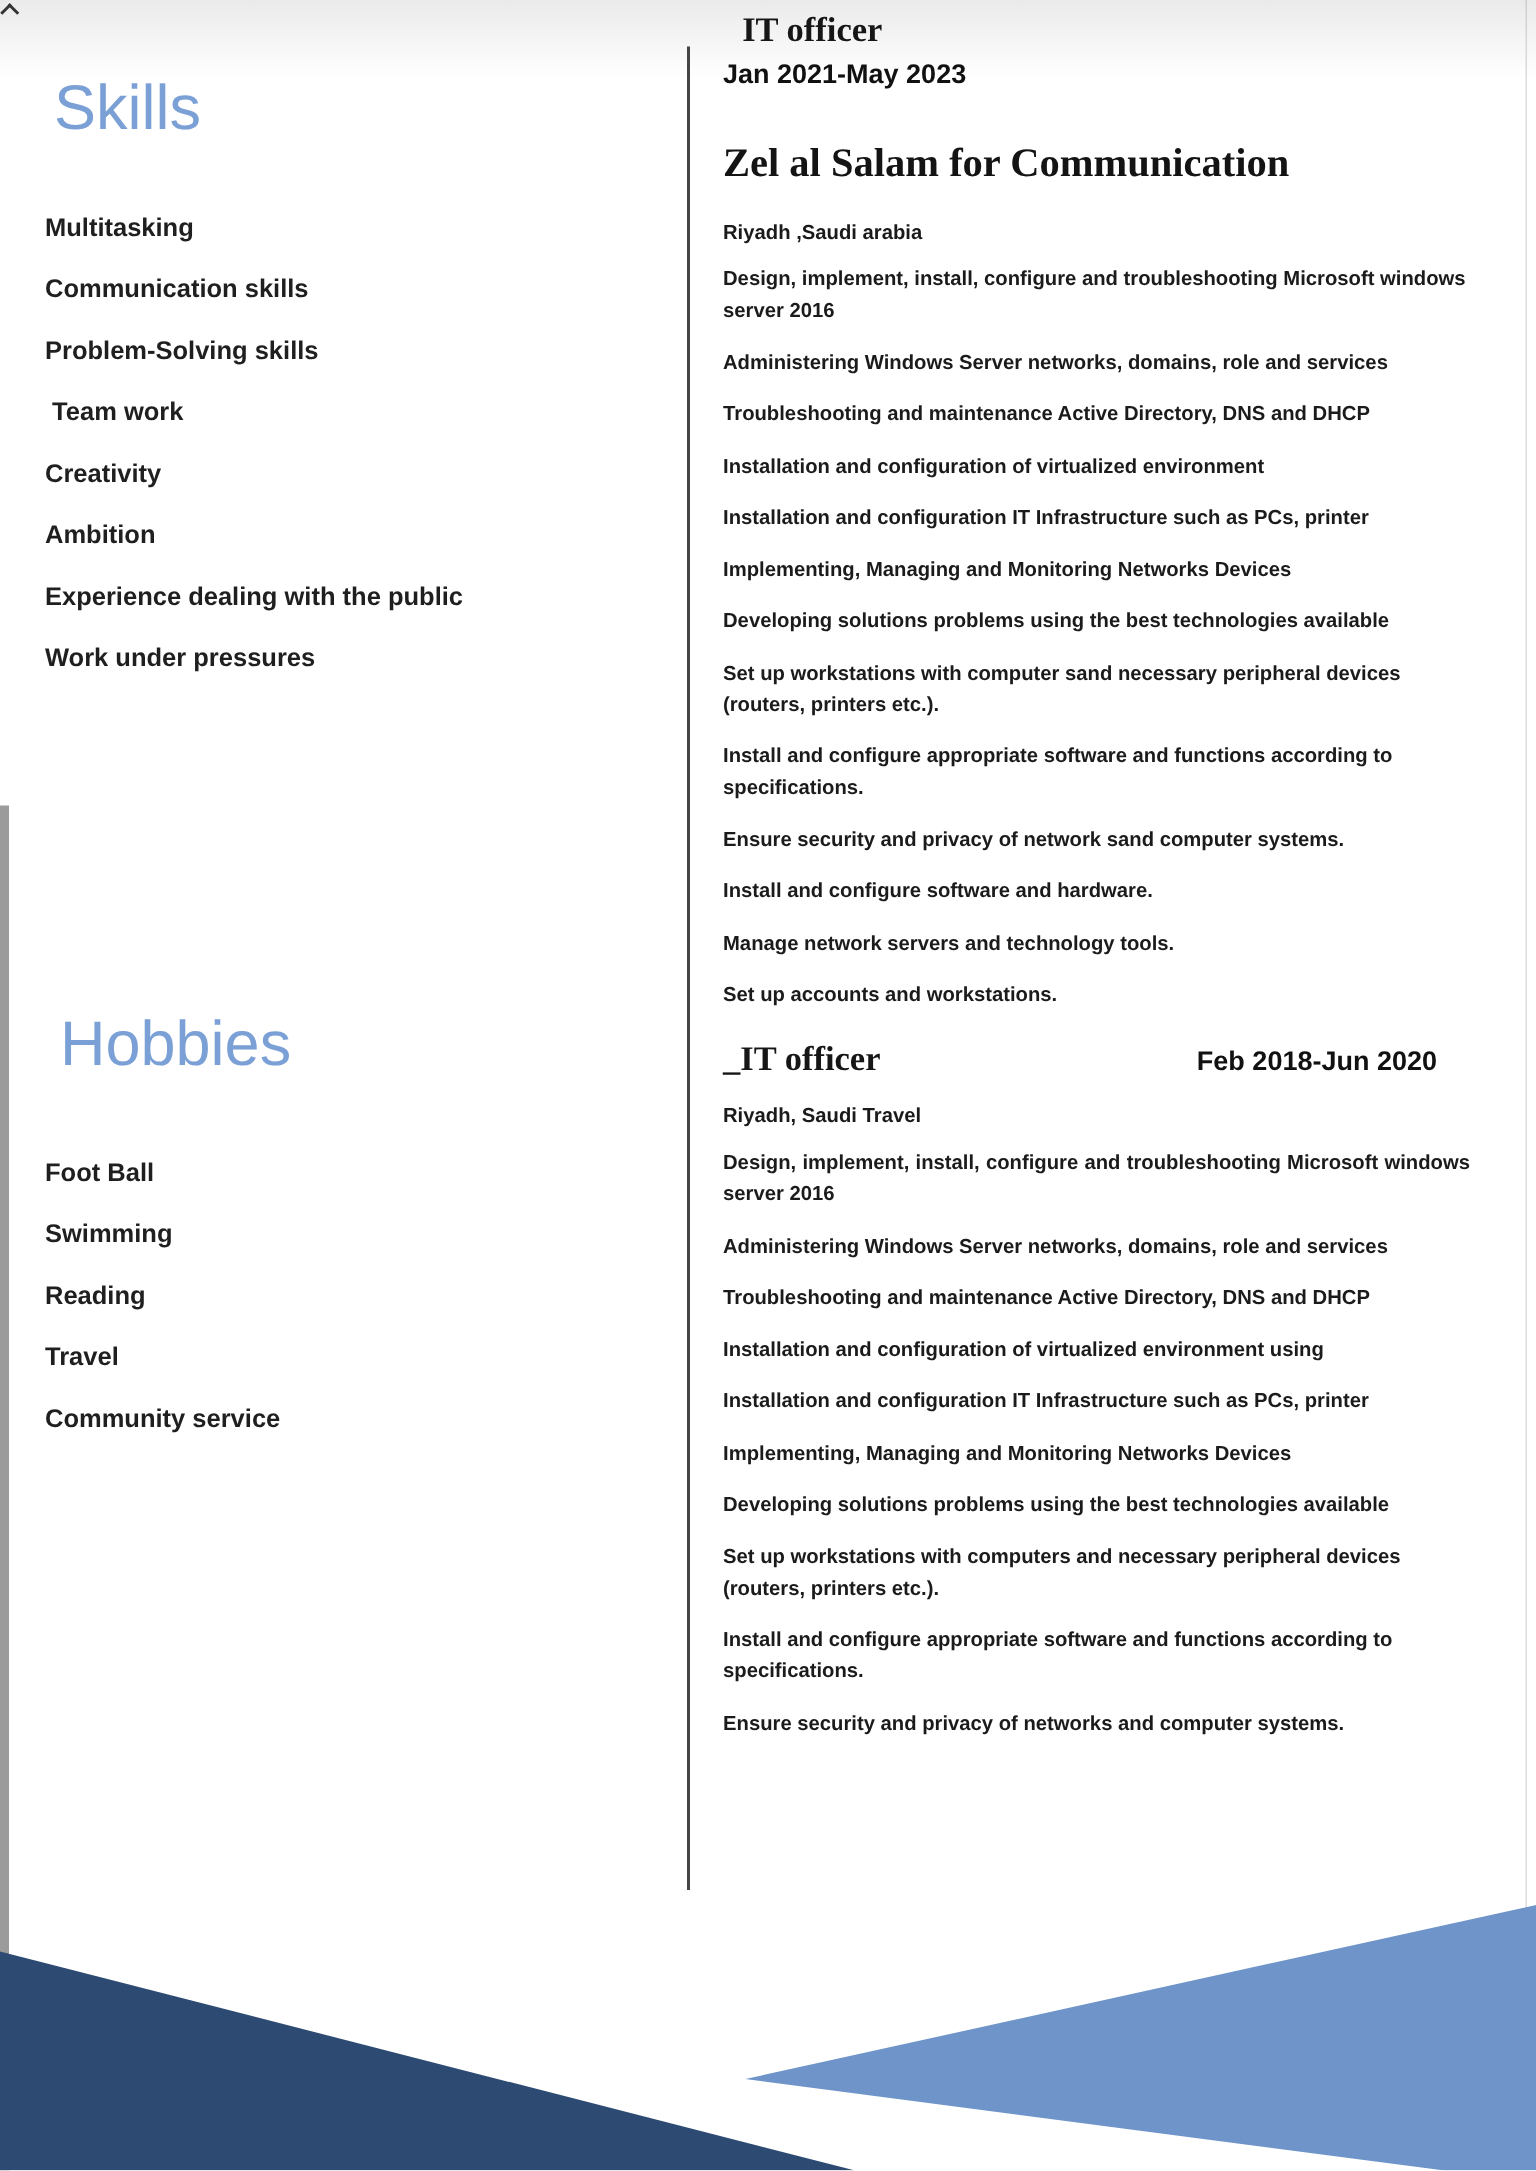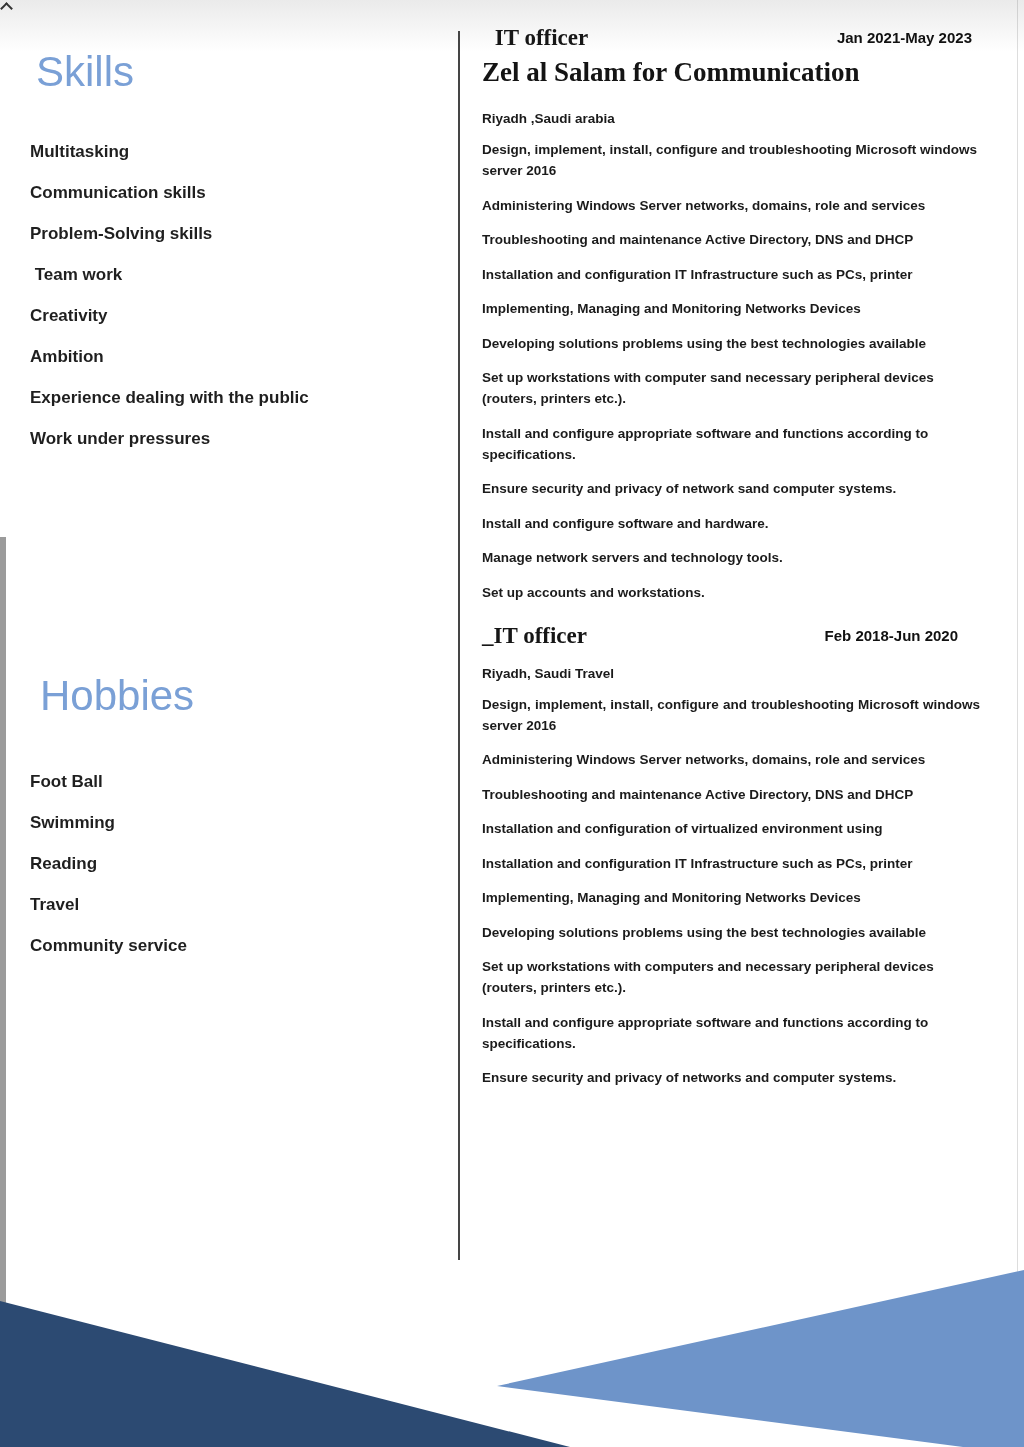--- a/index.html
+++ b/index.html
@@ -57,37 +57,37 @@
   .side-list p{
     margin:0 0 17px 0;
     font-size:17px;line-height:24px;
     font-weight:bold;color:#1f1f1f;
     white-space:pre-wrap;
   }
 
   
   .xp-col{position:absolute;left:482px;top:0;width:500px;}
   .job-head{display:flex;justify-content:space-between;align-items:flex-start;}
-  .job1 .job-head{margin-top:24px;}
+  .job1 .job-head{margin-top:6px;flex-direction:column;}
   .job2 .job-head{margin-top:19px;}
   .job-title{
     font-family:"Liberation Serif", serif;
     font-weight:bold;font-size:23px;line-height:28px;
     color:#161616;white-space:pre;
   }
   .job1 .job-title{padding-left:7px;}
   .job-dates{
-    font-size:15px;font-weight:bold;color:#111;
+    font-size:18px;font-weight:bold;color:#111;
     margin-top:5px;padding-right:10px;white-space:pre;
   }
   .job2 .job-dates{padding-right:24px;}
   .company{
     font-family:"Liberation Serif", serif;
     font-weight:bold;font-size:27px;line-height:40px;
-    color:#141414;margin-top:0;width:440px;
+    color:#141414;margin-top:28px;width:440px;
   }
   .company.underlined{text-decoration:underline;text-decoration-thickness:2px;text-underline-offset:4px;}
   .location{
     margin-top:19px;font-size:13.5px;font-weight:bold;color:#1a1a1a;
   }
   .job2 .location{margin-top:16px;}
   .bullets{margin-top:13px;}
   .bullets p{
     margin:0 0 13.5px 0;
     font-size:13.5px;line-height:21px;
@@ -144,20 +144,21 @@
         <span class="job-title"> IT officer</span>
         <span class="job-dates">Jan 2021-May 2023</span>
       </div>
       <div class="company">Zel al Salam for Communication</div>
       <div class="location">Riyadh ,Saudi arabia</div>
       <div class="bullets">
 
       <p>Design, implement, install, configure and troubleshooting Microsoft windows server 2016</p>
           <p>Administering Windows Server networks, domains, role and services</p>
           <p>Troubleshooting and maintenance Active Directory, DNS and DHCP</p>
+          <p>Installation and configuration of virtualized environment</p>
           <p>Installation and configuration IT Infrastructure such as PCs, printer</p>
           <p>Implementing, Managing and Monitoring Networks Devices</p>
           <p>Developing solutions problems using the best technologies available</p>
           <p>Set up workstations with computer sand necessary peripheral devices (routers, printers etc.).</p>
           <p>Install and configure appropriate software and functions according to specifications.</p>
           <p>Ensure security and privacy of network sand computer systems.</p>
           <p>Install and configure software and hardware.</p>
           <p>Manage network servers and technology tools.</p>
           <p>Set up accounts and workstations.</p>
         </div>

